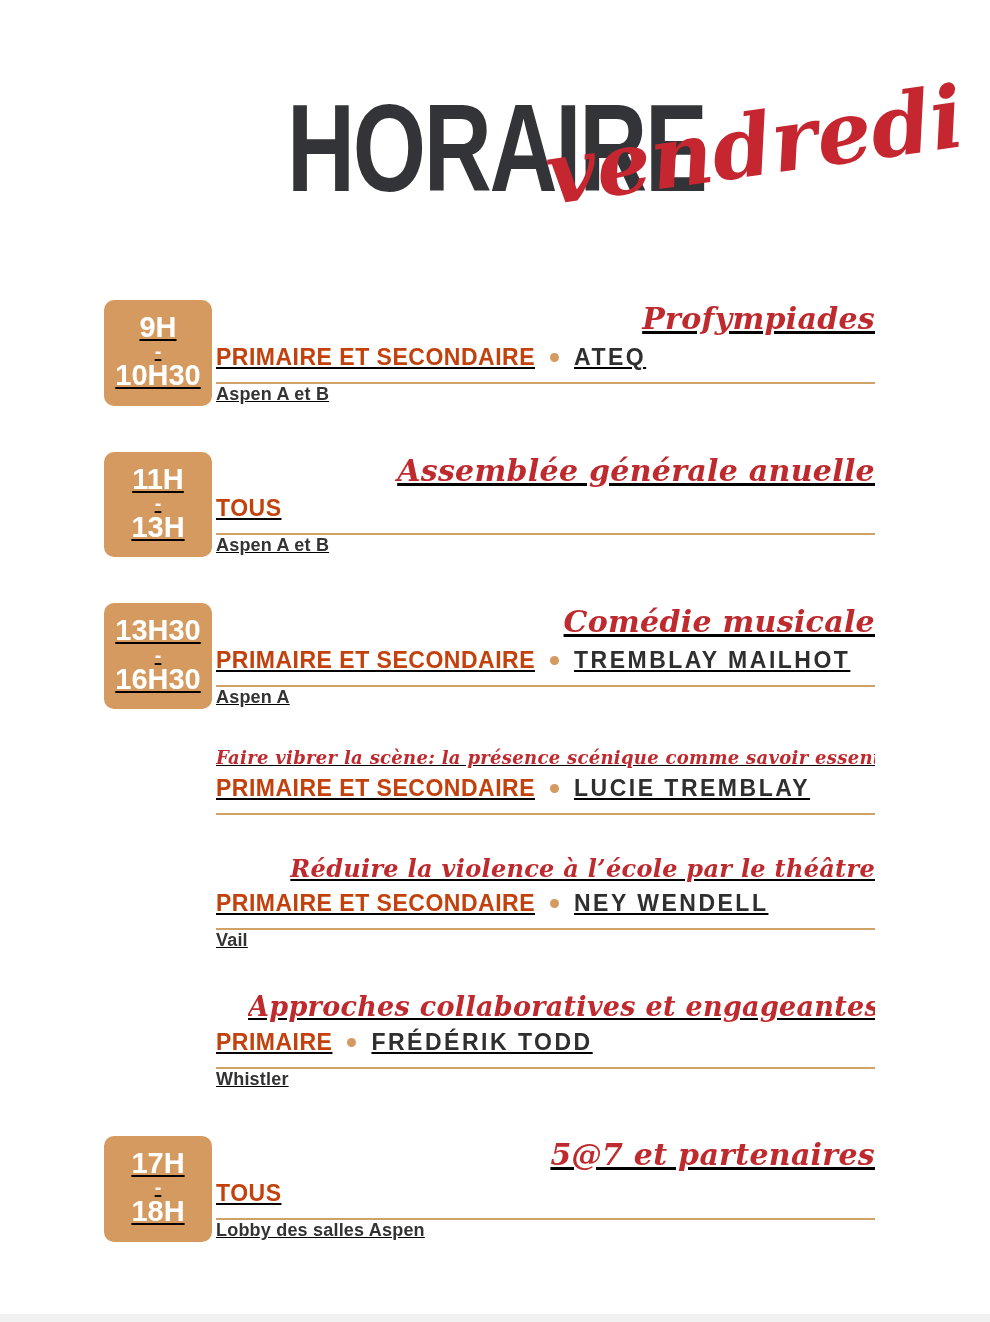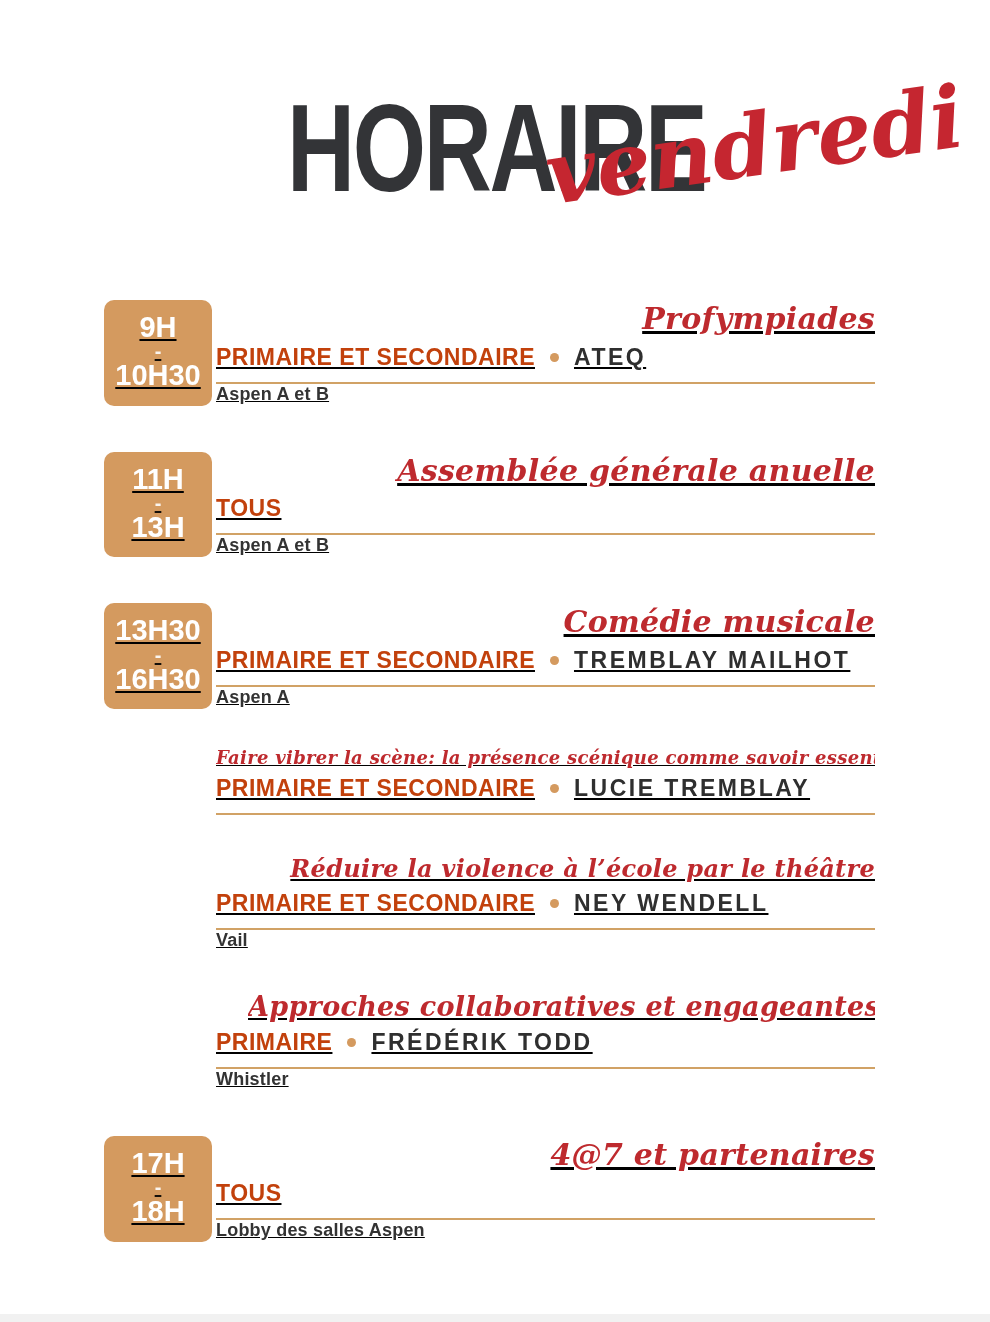--- a/index.html
+++ b/index.html
@@ -237,21 +237,21 @@
   </div>
 
   <div class="session">
     <div class="time-badge">
           <div>17H</div>
           <div class="time-dash">-</div>
           <div>18H</div>
         </div>
     <div class="session-entries">
   <div class="entry">
-    <div class="entry-title">4@7 et partenaires</div>
+    <div class="entry-title">5@7 et partenaires</div>
     <div class="entry-meta">
       <span class="audience">TOUS</span>
 
     </div>
     <div class="divider"></div>
     <div class="room">Lobby des salles Aspen</div>
   </div>
 </div>
   </div>
 </div>

